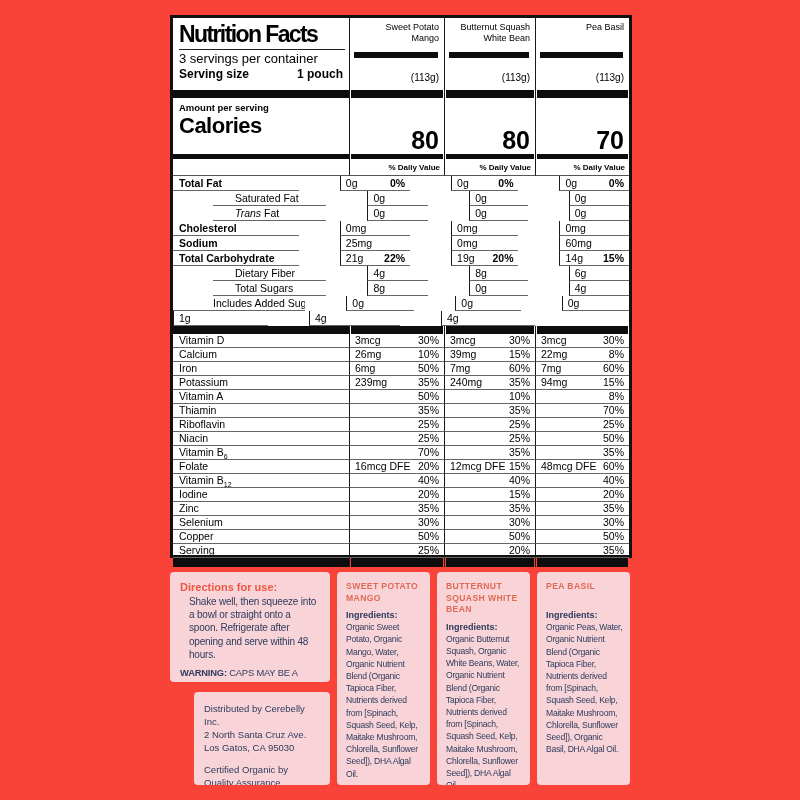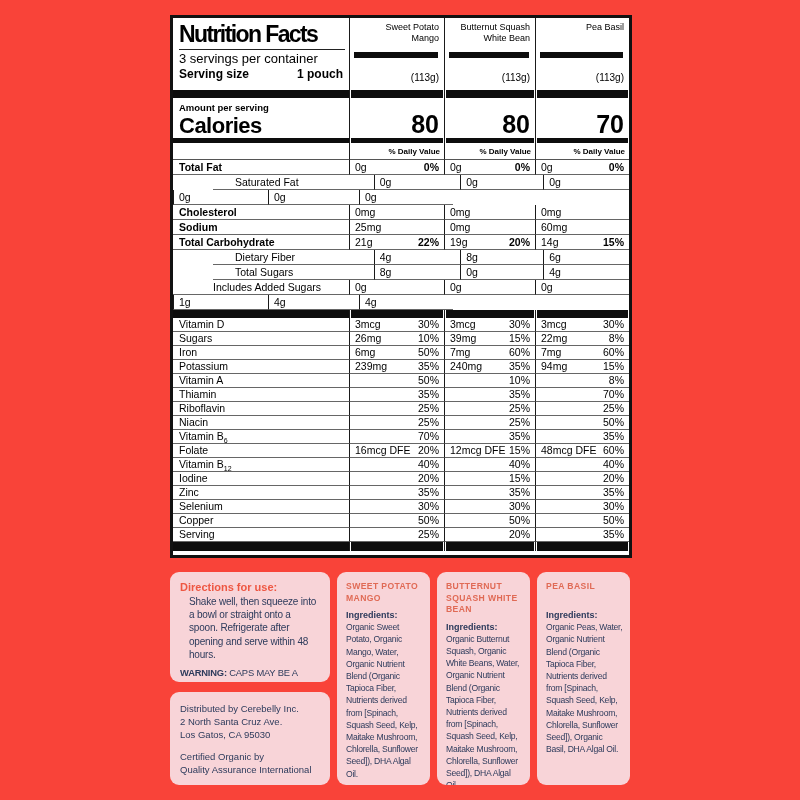--- a/index.html
+++ b/index.html
@@ -31,47 +31,47 @@
   .servrow{display:flex;justify-content:space-between;font-size:12px;font-weight:bold;line-height:17px;padding-right:2px;}
   .prodcell{display:flex;flex-direction:column;padding:4px 5px 0 3px;}
   .prodname{font-size:9px;line-height:11px;text-align:right;margin-left:auto;max-width:82px;height:30px;}
   .prodbar{height:6px;background:#0d0d0d;margin:0 1px;}
   .weight{font-size:10px;line-height:16px;text-align:right;margin-top:12px;}
   
   .bar{background:#0d0d0d;}
   .h8{height:8px;} .h5{height:5px;} .h9{height:9px;}
   .vcell .bar{margin:0 1px;}
   
-  .calrow{height:40px;}
+  .calrow{height:56px;}
   .cal-label{padding:4px 6px 0 6px;}
   .aps{font-size:9.5px;font-weight:bold;line-height:12px;}
   .cal-word{font-size:22px;font-weight:bold;letter-spacing:-0.5px;line-height:24px;}
   .calnum{display:flex;align-items:flex-end;justify-content:flex-end;
           font-size:25px;font-weight:bold;padding:0 5px 1px 0;line-height:26px;}
   
   .dvrow{height:17px;justify-content:flex-end;}
   .dvrow .cell{border-bottom:1px solid #555;}
   .dvh{font-size:8px;font-weight:bold;text-align:right;padding:4px 4px 0 0;}
   
-  .mrow{height:15px;font-size:10.5px;line-height:14px;}
+  .mrow{height:15px;font-size:10.5px;line-height:14px;gap:41px;}
   .vrow{height:14px;font-size:10.5px;line-height:13px;}
   .mrow .cell,.vrow .cell{border-bottom:1px solid #666;}
   .lblcell{padding-left:6px;white-space:nowrap;overflow:hidden;}
   .ind1{padding-left:22px;margin-left:40px;}
   .ind2{padding-left:40px;}
   .lblcell sub{font-size:7px;}
   .vflex{display:flex;justify-content:space-between;padding:0 5px;}
   .amt{white-space:nowrap;}
   .dv{white-space:nowrap;margin-left:auto;}
   
   .bottom{position:absolute;left:170px;top:572px;width:460px;height:213px;display:flex;gap:7px;}
   .leftcol{width:160px;display:flex;flex-direction:column;gap:10px;flex:none;}
-  .box{background:#f8d4d8;border-radius:9px;box-sizing:border-box;overflow:hidden;color:#2d3b5c;}
+  .box{background:#f8d4d8;border-radius:4px;box-sizing:border-box;overflow:hidden;color:#2d3b5c;}
   .dirbox{height:110px;padding:8px 9px 6px 10px;}
-  .distbox{height:93px;padding:10px 9px 6px 10px;}
+  .distbox{height:93px;padding:10px 9px 6px 10px;margin-left:24px;}
   .ingbox{width:93px;height:213px;padding:9px 7px 6px 9px;flex:none;}
   .dir-h{color:#ee5743;font-weight:bold;font-size:11px;line-height:14px;}
   .dir-b{font-size:10px;line-height:13.2px;letter-spacing:-0.2px;margin-top:1px;margin-left:9px;}
   .warn{font-size:9.4px;line-height:13.5px;letter-spacing:-0.2px;margin-top:5px;}
   .dist-line{font-size:9.5px;line-height:13px;}
   .dist-gap{margin-top:9px;}
   .ing-h{color:#e06a55;font-weight:bold;font-size:8.6px;line-height:11.5px;letter-spacing:0.4px;min-height:23px;text-transform:uppercase;}
   .ing-l{font-weight:bold;font-size:9px;line-height:12.2px;margin-top:5px;}
   .ing-b{font-size:8.6px;line-height:12.2px;letter-spacing:-0.25px;}
 </style>
@@ -181,20 +181,21 @@
           <div class="cell vcell vflex c2">
             <span class="amt">0g</span>
             <span class="dv b"></span>
           </div>
           <div class="cell vcell vflex c3">
             <span class="amt">0g</span>
             <span class="dv b"></span>
           </div>
         </div>
         <div class="frow mrow">
+          <div class="cell c0 lblcell ind1"><i>Trans</i><span> Fat</span></div>
           <div class="cell vcell vflex c1">
             <span class="amt">0g</span>
             <span class="dv b"></span>
           </div>
           <div class="cell vcell vflex c2">
             <span class="amt">0g</span>
             <span class="dv b"></span>
           </div>
           <div class="cell vcell vflex c3">
             <span class="amt">0g</span>
@@ -332,21 +333,21 @@
           <div class="cell vcell vflex c2">
             <span class="amt">3mcg</span>
             <span class="dv">30%</span>
           </div>
           <div class="cell vcell vflex c3">
             <span class="amt">3mcg</span>
             <span class="dv">30%</span>
           </div>
         </div>
         <div class="frow vrow">
-          <div class="cell c0 lblcell ind0">Sugars</div>
+          <div class="cell c0 lblcell ind0">Calcium</div>
           <div class="cell vcell vflex c1">
             <span class="amt">26mg</span>
             <span class="dv">10%</span>
           </div>
           <div class="cell vcell vflex c2">
             <span class="amt">39mg</span>
             <span class="dv">15%</span>
           </div>
           <div class="cell vcell vflex c3">
             <span class="amt">22mg</span>

